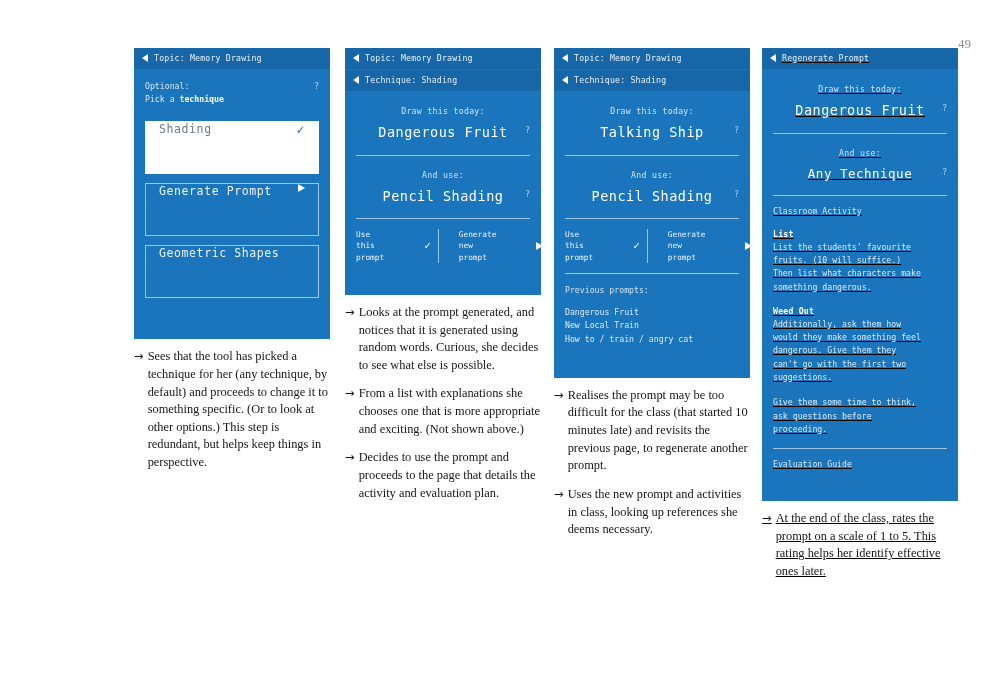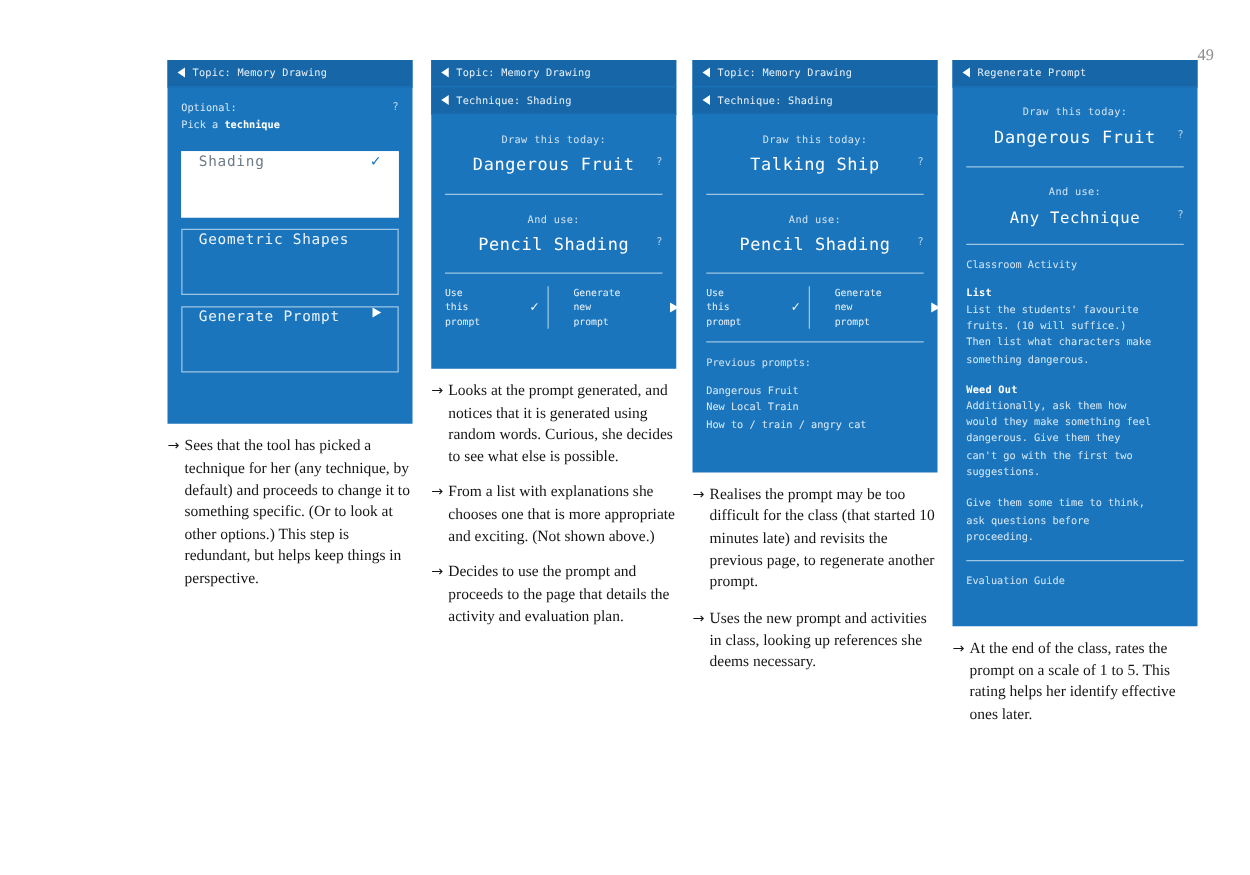--- a/index.html
+++ b/index.html
@@ -27,21 +27,21 @@
 
   
   .column {
     position: absolute;
     top: 48px;
     width: 168px;
   }
   #col1 { left: 134px; }
   #col2 { left: 345px; }
   #col3 { left: 554px; }
-  #col4 { left: 762px; }
+  #col4 { left: 762px; text-decoration: underline; }
 
   
   .panel {
     background: #1B75BC;
     color: #ffffff;
     font-family: "DejaVu Sans Mono", monospace;
     width: 196px;
     box-sizing: border-box;
   }
 
@@ -247,25 +247,25 @@
           </div>
         </div>
         <div class="qmark">?</div>
       </div>
 
       <div class="choice selected">
         <span>Shading</span>
         <span class="check">✓</span>
       </div>
       <div class="choice">
-        <span>Geometric Shapes</span>
-      </div>
-      <div class="choice">
         <span>Generate Prompt</span>
         <span class="play-caret"></span>
+      </div>
+      <div class="choice">
+        <span>Geometric Shapes</span>
       </div>
       <div class="panel-pad-bottom"></div>
     </div>
   </div>
 
   <div class="captions">
     <div class="caption-item">
       <span class="arrow">→</span>
       <span class="caption-text">Sees that the tool has picked a technique for her (any technique, by default) and proceeds to change it to something specific. (Or to look at other options.) This step is redundant, but helps keep things in perspective.</span>
     </div>

